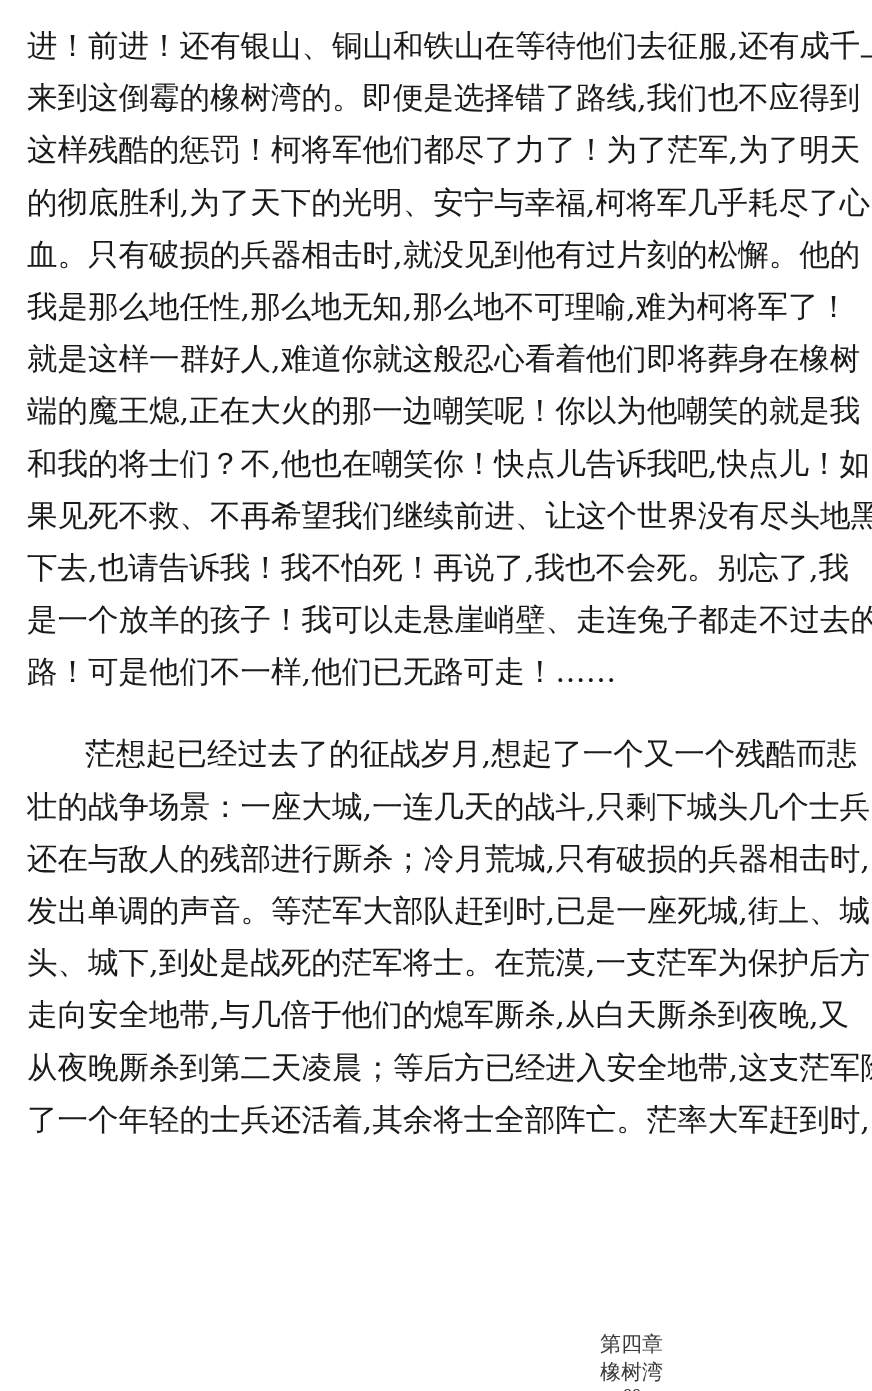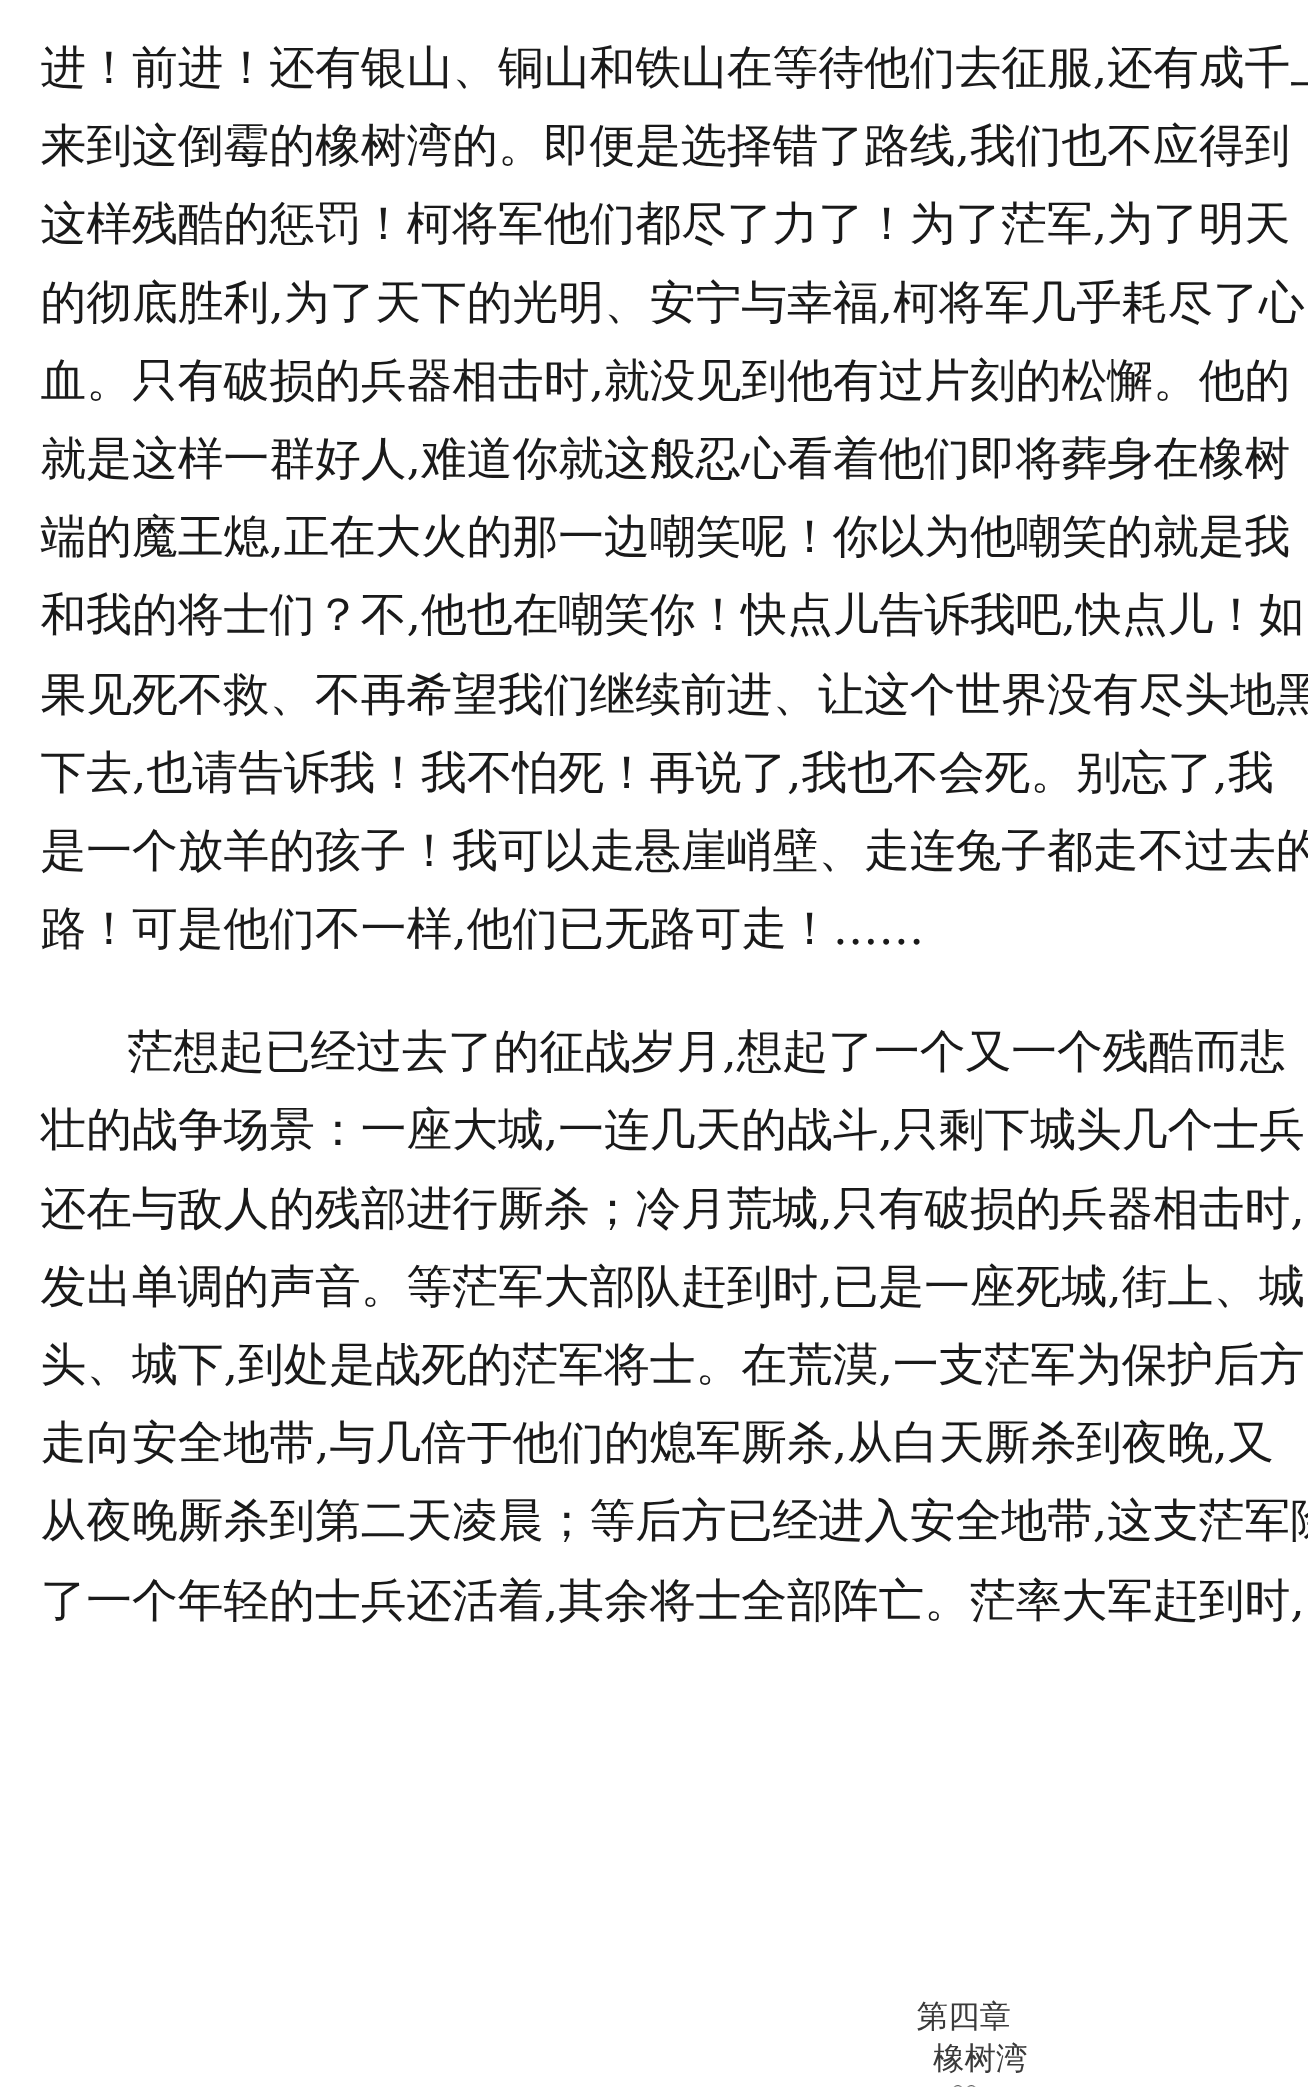--- a/index.html
+++ b/index.html
@@ -17,35 +17,36 @@
     letter-spacing:0px;
   }
   .line.last { text-align-last:left; }
   .line.indent { padding-left:58px;margin-top:30px; }
   .footer {
     position:absolute; top:1330px; left:600px; height:40px;
     display:flex; align-items:center;
     font-family:"DejaVu Sans","Liberation Sans",sans-serif; color:#3a3a3a;flex-direction:column;
   }
   .footer .chapter { font-size:21px; }
-  .footer .title { font-size:21px; margin-left:22px; }
+  .footer .title { font-size:21px; }
   .footer .sep { width:2px; height:20px; background:#222; margin-left:18px; margin-right:26px; }
   .footer .pageno { font-family:"Liberation Serif","DejaVu Serif",serif; font-style:italic; font-size:18px; color:#222;text-decoration:underline; }
 </style>
 </head>
 <body>
 
 <div class="page">
   <div class="body-text">
 
     <span class="line">进！前进！还有银山、铜山和铁山在等待他们去征服,还有成千上</span>
     <span class="line">来到这倒霉的橡树湾的。即便是选择错了路线,我们也不应得到</span>
     <span class="line">这样残酷的惩罚！柯将军他们都尽了力了！为了茫军,为了明天</span>
     <span class="line">的彻底胜利,为了天下的光明、安宁与幸福,柯将军几乎耗尽了心</span>
     <span class="line">血。只有破损的兵器相击时,就没见到他有过片刻的松懈。他的</span>
+    <span class="line">我是那么地任性,那么地无知,那么地不可理喻,难为柯将军了！</span>
     <span class="line">就是这样一群好人,难道你就这般忍心看着他们即将葬身在橡树</span>
     <span class="line">端的魔王熄,正在大火的那一边嘲笑呢！你以为他嘲笑的就是我</span>
     <span class="line">和我的将士们？不,他也在嘲笑你！快点儿告诉我吧,快点儿！如</span>
     <span class="line">果见死不救、不再希望我们继续前进、让这个世界没有尽头地黑暗</span>
     <span class="line">下去,也请告诉我！我不怕死！再说了,我也不会死。别忘了,我</span>
     <span class="line">是一个放羊的孩子！我可以走悬崖峭壁、走连兔子都走不过去的</span>
     <span class="line last">路！可是他们不一样,他们已无路可走！……</span>
 
     <span class="line indent">茫想起已经过去了的征战岁月,想起了一个又一个残酷而悲</span>
     <span class="line">壮的战争场景：一座大城,一连几天的战斗,只剩下城头几个士兵</span>

